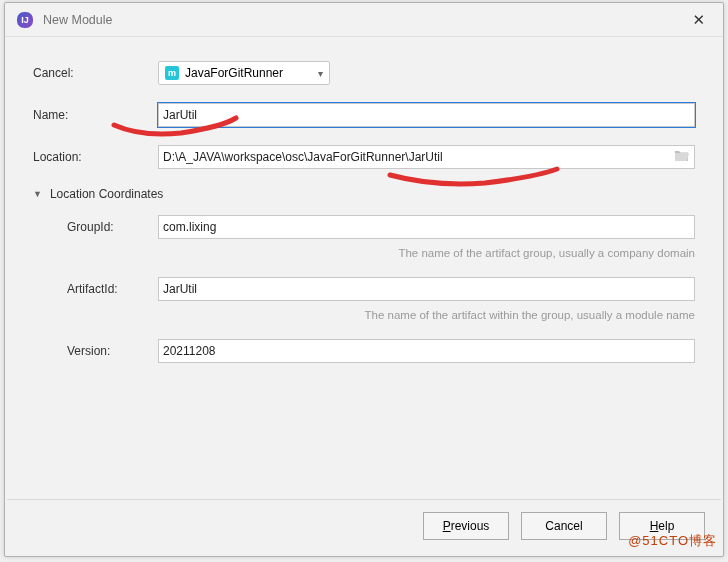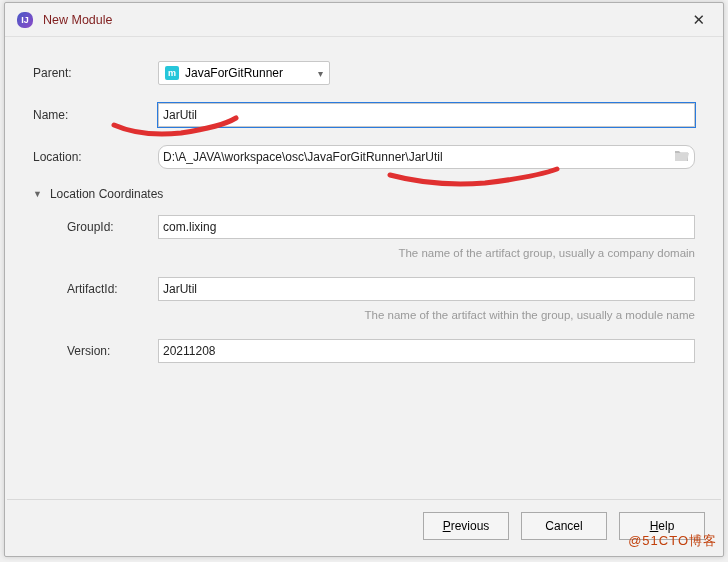--- a/index.html
+++ b/index.html
@@ -33,21 +33,21 @@
       flex-shrink: 0;
     }
     .app-icon {
       width: 16px; height: 16px;
       background: linear-gradient(135deg,#4a5ac7,#8a4ac7);
       border-radius: 7px;
       margin-right: 10px;
       display:flex;align-items:center;justify-content:center;
       color:#fff;font-weight:bold;font-size:9px;
     }
-    .titlebar-title { color: #7f1d1d; font-size: 12.5px; flex: 1; }
+    .titlebar-title { color: #737373; font-size: 12.5px; flex: 1; }
     .close-btn { font-size: 15px; color: #333; cursor: pointer; padding: 2px 6px;}
     .content {
       flex: 1;
       padding: 24px 28px 10px 28px;
       overflow: hidden;
     }
     .row { display: flex; align-items: center; margin-bottom: 18px; }
     .row-label { width: 125px; color: #333; }
     .row-control { flex: 1; }
     .dropdown {
@@ -70,21 +70,21 @@
       height: 24px;
       border: 1px solid #c8c8c8;
       padding: 0 4px;
       font-size: 12px;
       font-family: inherit;
       background: #fff;
       color:#222;
     }
     .name-input { border: 1px solid #2a7bde; outline: 1px solid #2a7bde; }
     .location-wrap { position: relative; display:flex; align-items:center;}
-    .location-wrap input { padding-right: 30px; border-radius: 9px; }
+    .location-wrap input { padding-right: 30px; }
     .folder-icon {
       position:absolute; right:6px; top:50%; transform:translateY(-50%);
       color:#999; cursor:pointer; font-size:14px;
     }
     .collapse-header {
       display:flex; align-items:center; gap:8px;
       color:#333; margin: 4px 0 14px 0; cursor:pointer;
     }
     .tri { font-size:9px; color:#666; transform: rotate(0deg);}
     .indent { padding-left: 34px; }
@@ -120,21 +120,21 @@
 <div class="window">
   <div class="titlebar">
     <div class="app-icon">IJ</div>
     <div class="titlebar-title">New Module</div>
     <div class="close-btn">✕</div>
   </div>
 
   <div class="content">
 
     <div class="row">
-      <div class="row-label">Parent:</div>
+      <div class="row-label">Cancel:</div>
       <div class="row-control">
         <div class="dropdown">
           <span class="dropdown-inner">
             <span class="mod-icon">m</span>
             <span>JavaForGitRunner</span>
           </span>
           <span class="chev">▾</span>
         </div>
       </div>
     </div>

